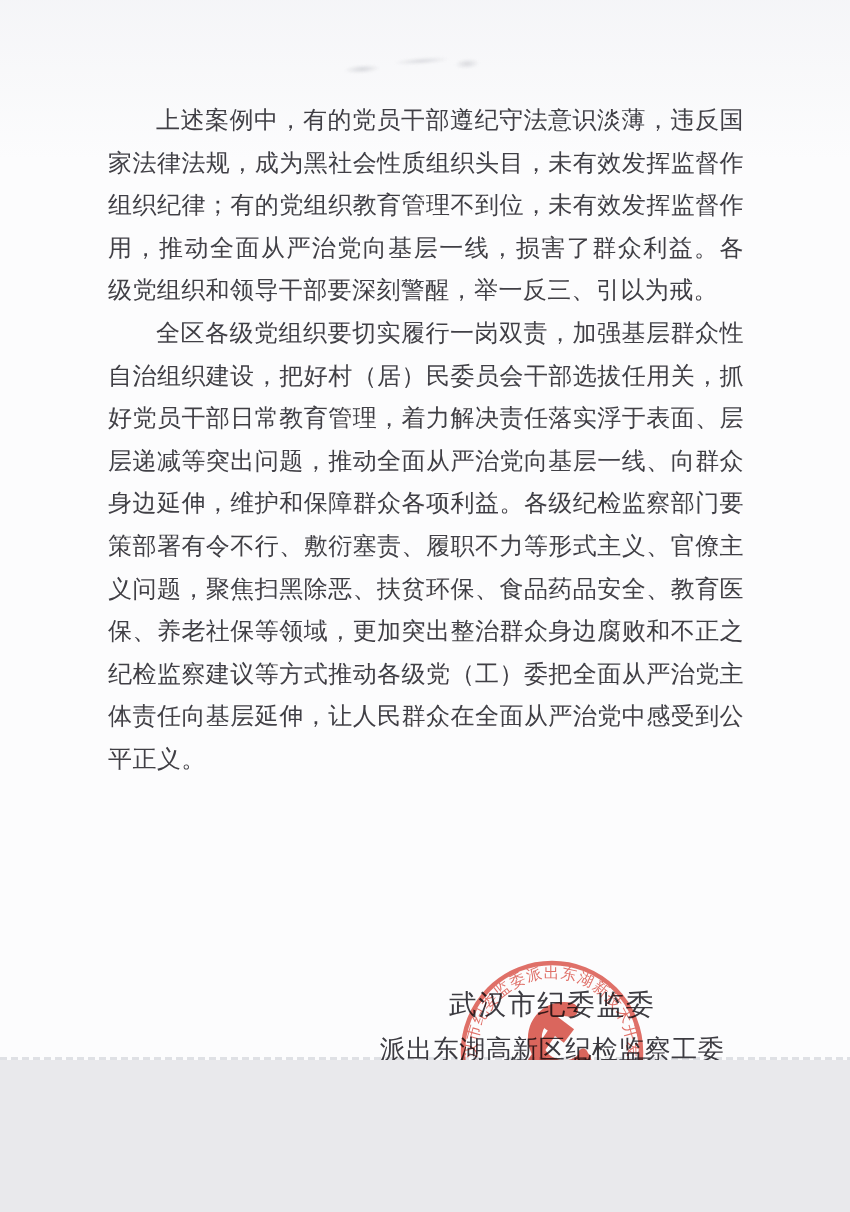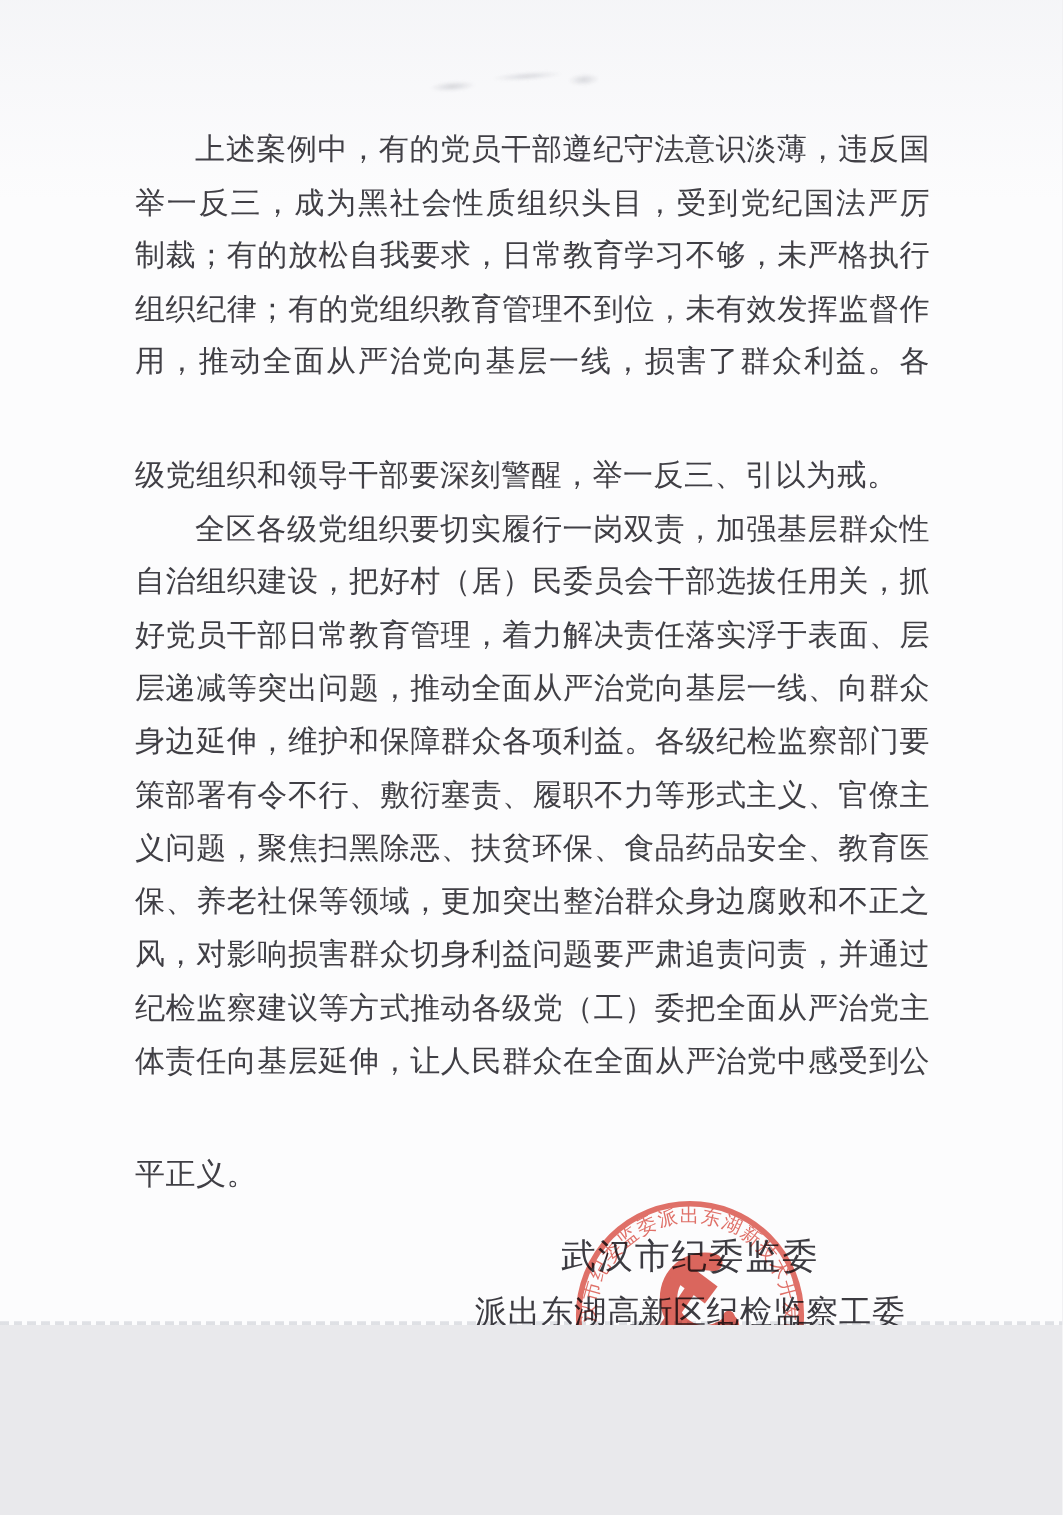--- a/index.html
+++ b/index.html
@@ -31,21 +31,21 @@
     color:#403f45;
     font-size:24px;
   }
   .bline{
     height:42.6px;line-height:42.6px;
     white-space:nowrap;
     text-align:justify;text-align-last:justify;
     letter-spacing:.4px;
   }
   .bline.indent{text-indent:2em;}
-  .bline.para-end{text-align:center;text-align-last:left;margin-top:48px;}
+  .bline.para-end{text-align:center;text-align-last:left;}
 
   
   .sig{position:absolute;left:352px;width:400px;text-align:center;color:#3c3b41;white-space:nowrap;}
   .sig-org1{top:986px;font-size:28px;letter-spacing:1.5px;}
   .sig-org2{top:1032px;font-size:26px;letter-spacing:.5px;}
   .sig-date{top:1052px;font-size:23px;letter-spacing:1px;}
 
   
   .seal{position:absolute;left:0;top:0;mix-blend-mode:multiply;opacity:.82;pointer-events:none;}
   .seal text{font-family:"Liberation Serif","DejaVu Serif",serif;}
@@ -55,34 +55,32 @@
 
 <div class="page">
 
   <div class="band-top"></div>
   <div class="band-bottom"></div>
   <div class="smudge"></div>
   <div class="edge-dots"></div>
 
   <div class="body-text">
     <div class="bline indent">上述案例中，有的党员干部遵纪守法意识淡薄，违反国</div>
-    <div class="bline">举一反三，成为黑社会性质组织头目，受到党纪国法严厉</div>
-    <div class="bline">制裁；有的放松自我要求，日常教育学习不够，未严格执行</div>
+    <div class="bline">家法律法规，成为黑社会性质组织头目，未有效发挥监督作</div>
     <div class="bline">组织纪律；有的党组织教育管理不到位，未有效发挥监督作</div>
     <div class="bline">用，推动全面从严治党向基层一线，损害了群众利益。各</div>
     <div class="bline para-end">级党组织和领导干部要深刻警醒，举一反三、引以为戒。</div>
     <div class="bline indent">全区各级党组织要切实履行一岗双责，加强基层群众性</div>
     <div class="bline">自治组织建设，把好村（居）民委员会干部选拔任用关，抓</div>
     <div class="bline">好党员干部日常教育管理，着力解决责任落实浮于表面、层</div>
     <div class="bline">层递减等突出问题，推动全面从严治党向基层一线、向群众</div>
     <div class="bline">身边延伸，维护和保障群众各项利益。各级纪检监察部门要</div>
     <div class="bline">策部署有令不行、敷衍塞责、履职不力等形式主义、官僚主</div>
     <div class="bline">义问题，聚焦扫黑除恶、扶贫环保、食品药品安全、教育医</div>
     <div class="bline">保、养老社保等领域，更加突出整治群众身边腐败和不正之</div>
-    <div class="bline">风，对影响损害群众切身利益问题要严肃追责问责，并通过</div>
     <div class="bline">纪检监察建议等方式推动各级党（工）委把全面从严治党主</div>
     <div class="bline">体责任向基层延伸，让人民群众在全面从严治党中感受到公</div>
     <div class="bline para-end">平正义。</div>
   </div>
 
   <div class="sig sig-org1">武汉市纪委监委</div>
   <div class="sig sig-org2">派出东湖高新区纪检监察工委</div>
   <div class="sig sig-date">2020 年 12 月 25 日</div>
 
   <svg class="seal" width="850" height="1212" viewBox="0 0 850 1212">

